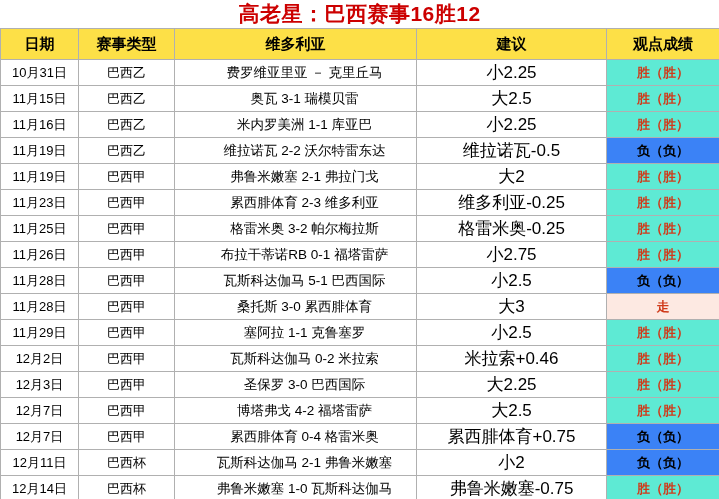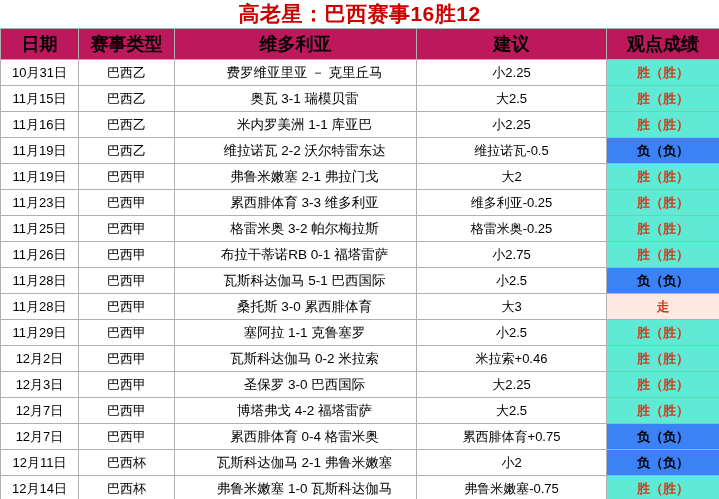--- a/index.html
+++ b/index.html
@@ -50,30 +50,30 @@
     vertical-align: middle;
     padding: 0;
     height: 25px;
     font-size: 13px;
     color: #000000;
     white-space: nowrap;
     overflow: hidden;
   }
   thead th {
     height: 30px;
-    font-size: 18px;
+    font-size: 15px;
     font-weight: bold;
-    background: #be185d;
+    background: #fde047;
   }
   td.match {
     font-size: 13.5px;
     padding-left: 18px;
   }
   td.advice {
-    font-size: 13px;
+    font-size: 17px;
   }
   td.result {
     font-size: 13px;
     font-weight: bold;
   }
   td.win {
     background: #5eead4;
     color: #d03a1a;
   }
   td.lose {
@@ -141,21 +141,21 @@
         <tr>
           <td class="date">11月19日</td>
           <td class="competition">巴西甲</td>
           <td class="match">弗鲁米嫩塞 2-1 弗拉门戈</td>
           <td class="advice">大2</td>
           <td class="result win">胜（胜）</td>
         </tr>
         <tr>
           <td class="date">11月23日</td>
           <td class="competition">巴西甲</td>
-          <td class="match">累西腓体育 3-3 维多利亚</td>
+          <td class="match">累西腓体育 2-3 维多利亚</td>
           <td class="advice">维多利亚-0.25</td>
           <td class="result win">胜（胜）</td>
         </tr>
         <tr>
           <td class="date">11月25日</td>
           <td class="competition">巴西甲</td>
           <td class="match">格雷米奥 3-2 帕尔梅拉斯</td>
           <td class="advice">格雷米奥-0.25</td>
           <td class="result win">胜（胜）</td>
         </tr>

